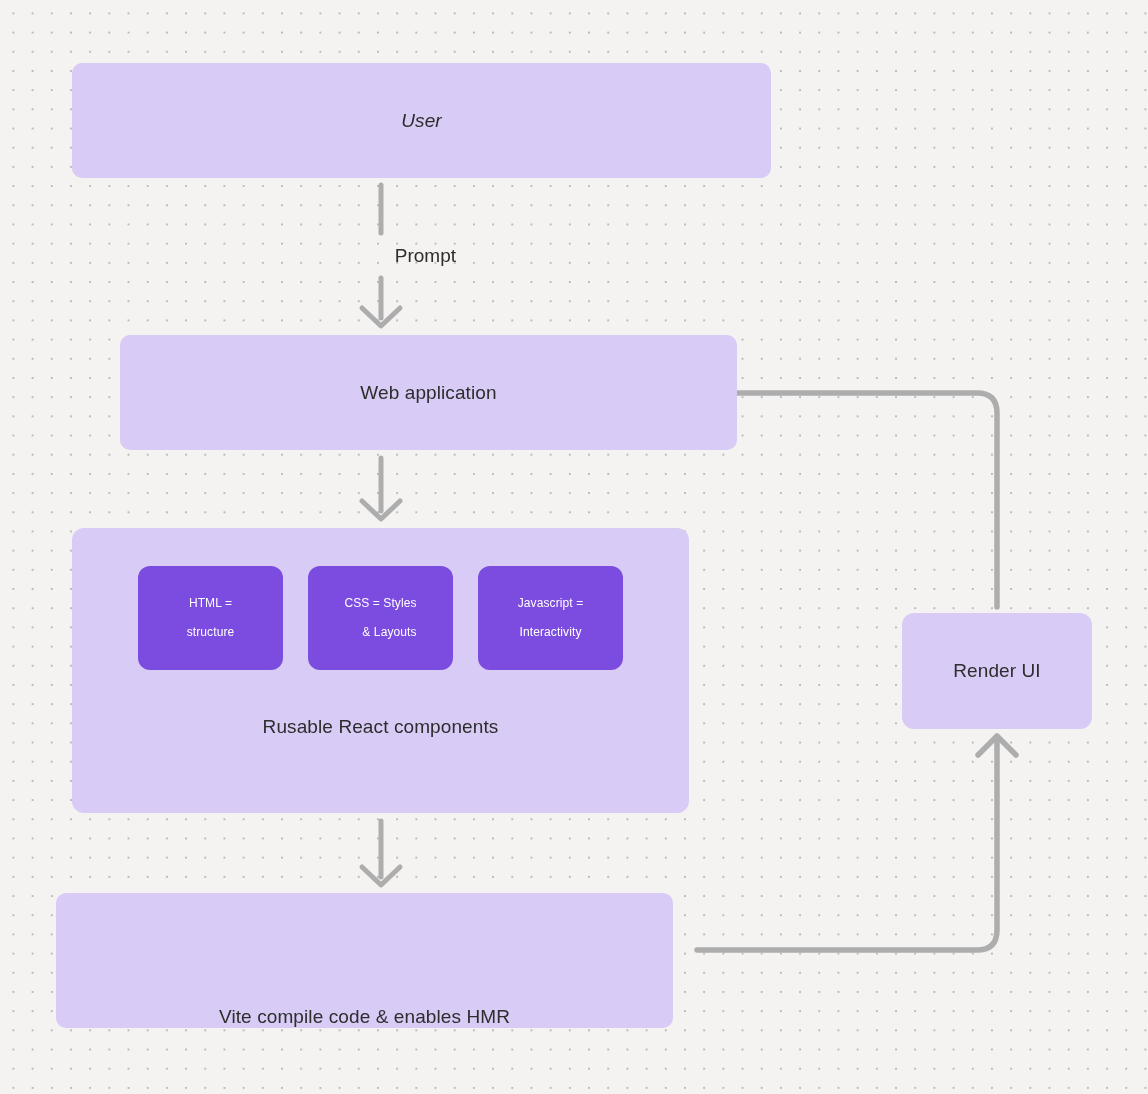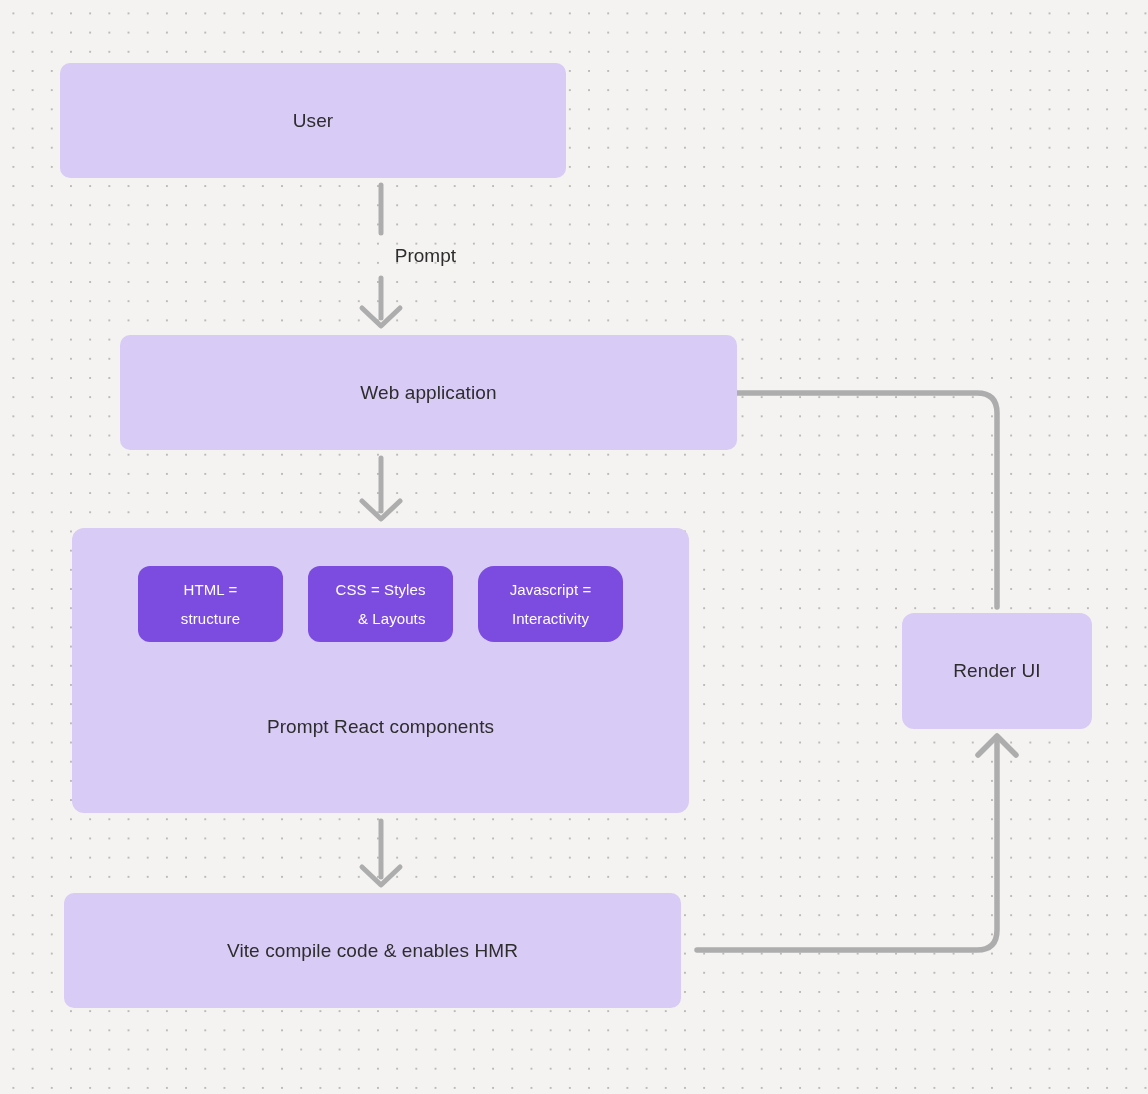--- a/index.html
+++ b/index.html
@@ -26,45 +26,45 @@
     background: #d8cbf5;
     border-radius: 10px;
     display: flex;
     align-items: center;
     justify-content: center;
     color: #2d2d2d;
     font-size: 19px;
     letter-spacing: 0.1px;
   }
 
-  .node-user        { left: 60px; top: 63px;  width: 506px; height: 115px; }
+  .node-user        { left: 72px; top: 63px;  width: 699px; height: 115px; font-style: italic; }
   .node-web         { left: 72px; top: 335px; width: 617px; height: 115px; margin-left: 48px; }
   .node-container   { left: 72px; top: 528px; width: 617px; height: 285px; border-radius: 12px; display: block; }
-  .node-vite        { left: 64px; top: 893px; width: 617px; height: 115px; }
+  .node-vite        { left: 56px; top: 893px; width: 617px; height: 135px; align-items: flex-end; }
   .node-render-ui   { left: 902px; top: 613px; width: 190px; height: 116px; border-radius: 12px; }
 
   .chip {
     position: absolute;
     top: 38px;
     width: 145px;
-    height: 76px;
+    height: 104px;
     background: #7c4be0;
     border-radius: 12px;
     display: flex;
     align-items: center;
     justify-content: center;
     text-align: center;
     color: #ffffff;
-    font-size: 15px;
+    font-size: 12px;
     line-height: 29px;
     white-space: pre-line;
   }
   .chip-1 { left: 66px;  }
   .chip-2 { left: 236px; text-align: right; }
-  .chip-3 { left: 406px; border-radius: 16px; }
+  .chip-3 { left: 406px; }
 
   .container-label {
     position: absolute;
     left: 0;
     top: 188px;
     width: 100%;
     text-align: center;
     color: #2d2d2d;
     font-size: 19px;
   }
@@ -137,21 +137,21 @@
 structure</span>
     </div>
     <div class="chip chip-2">
       <span>CSS = Styles
 &amp; Layouts</span>
     </div>
     <div class="chip chip-3">
       <span>Javascript =
 Interactivity</span>
     </div>
-    <div class="container-label">Prompt React components</div>
+    <div class="container-label">Rusable React components</div>
   </div>
 
   <div class="node node-vite">
     <span>Vite compile code &amp; enables HMR</span>
   </div>
 
   <div class="node node-render-ui">
     <span>Render UI</span>
   </div>
 

